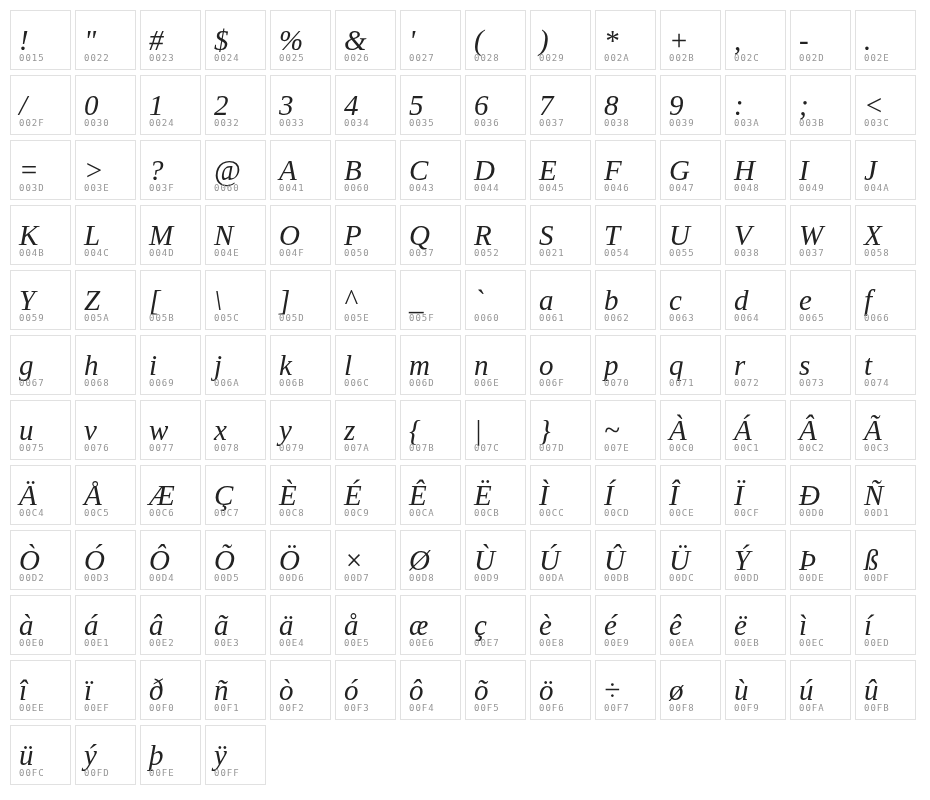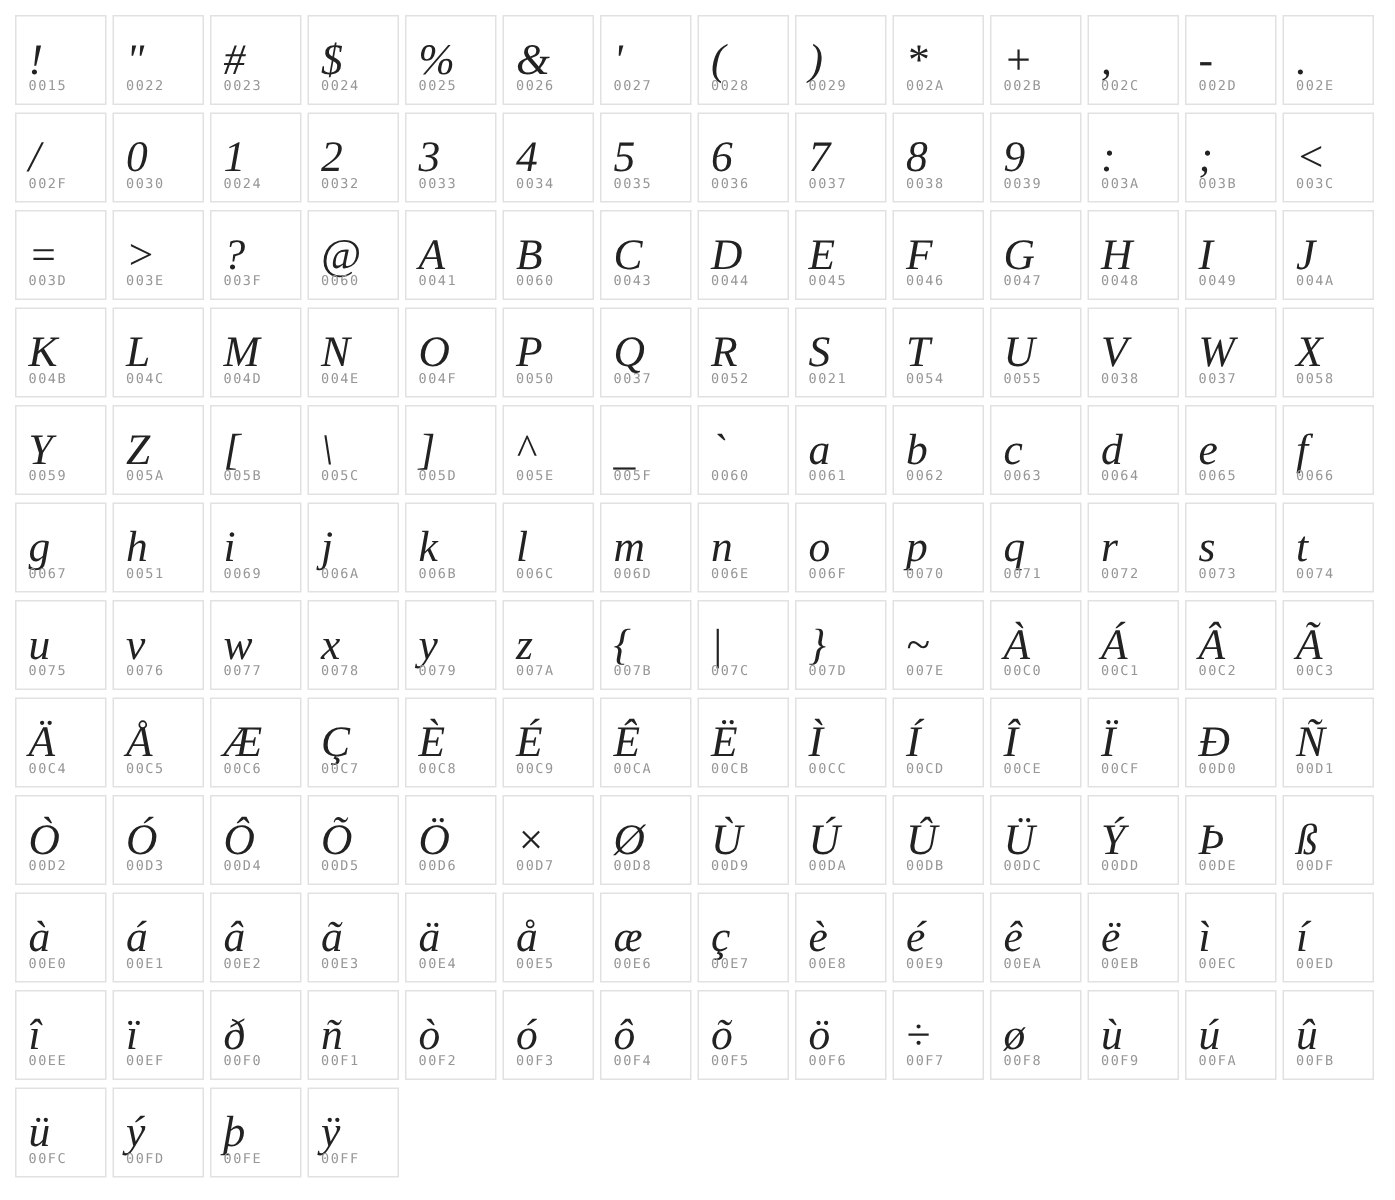--- a/index.html
+++ b/index.html
@@ -338,21 +338,21 @@
     <div class="cell">
       <div class="glyph">f</div>
       <div class="code">0066</div>
     </div>
     <div class="cell">
       <div class="glyph">g</div>
       <div class="code">0067</div>
     </div>
     <div class="cell">
       <div class="glyph">h</div>
-      <div class="code">0051</div>
+      <div class="code">0068</div>
     </div>
     <div class="cell">
       <div class="glyph">i</div>
       <div class="code">0069</div>
     </div>
     <div class="cell">
       <div class="glyph">j</div>
       <div class="code">006A</div>
     </div>
     <div class="cell">

